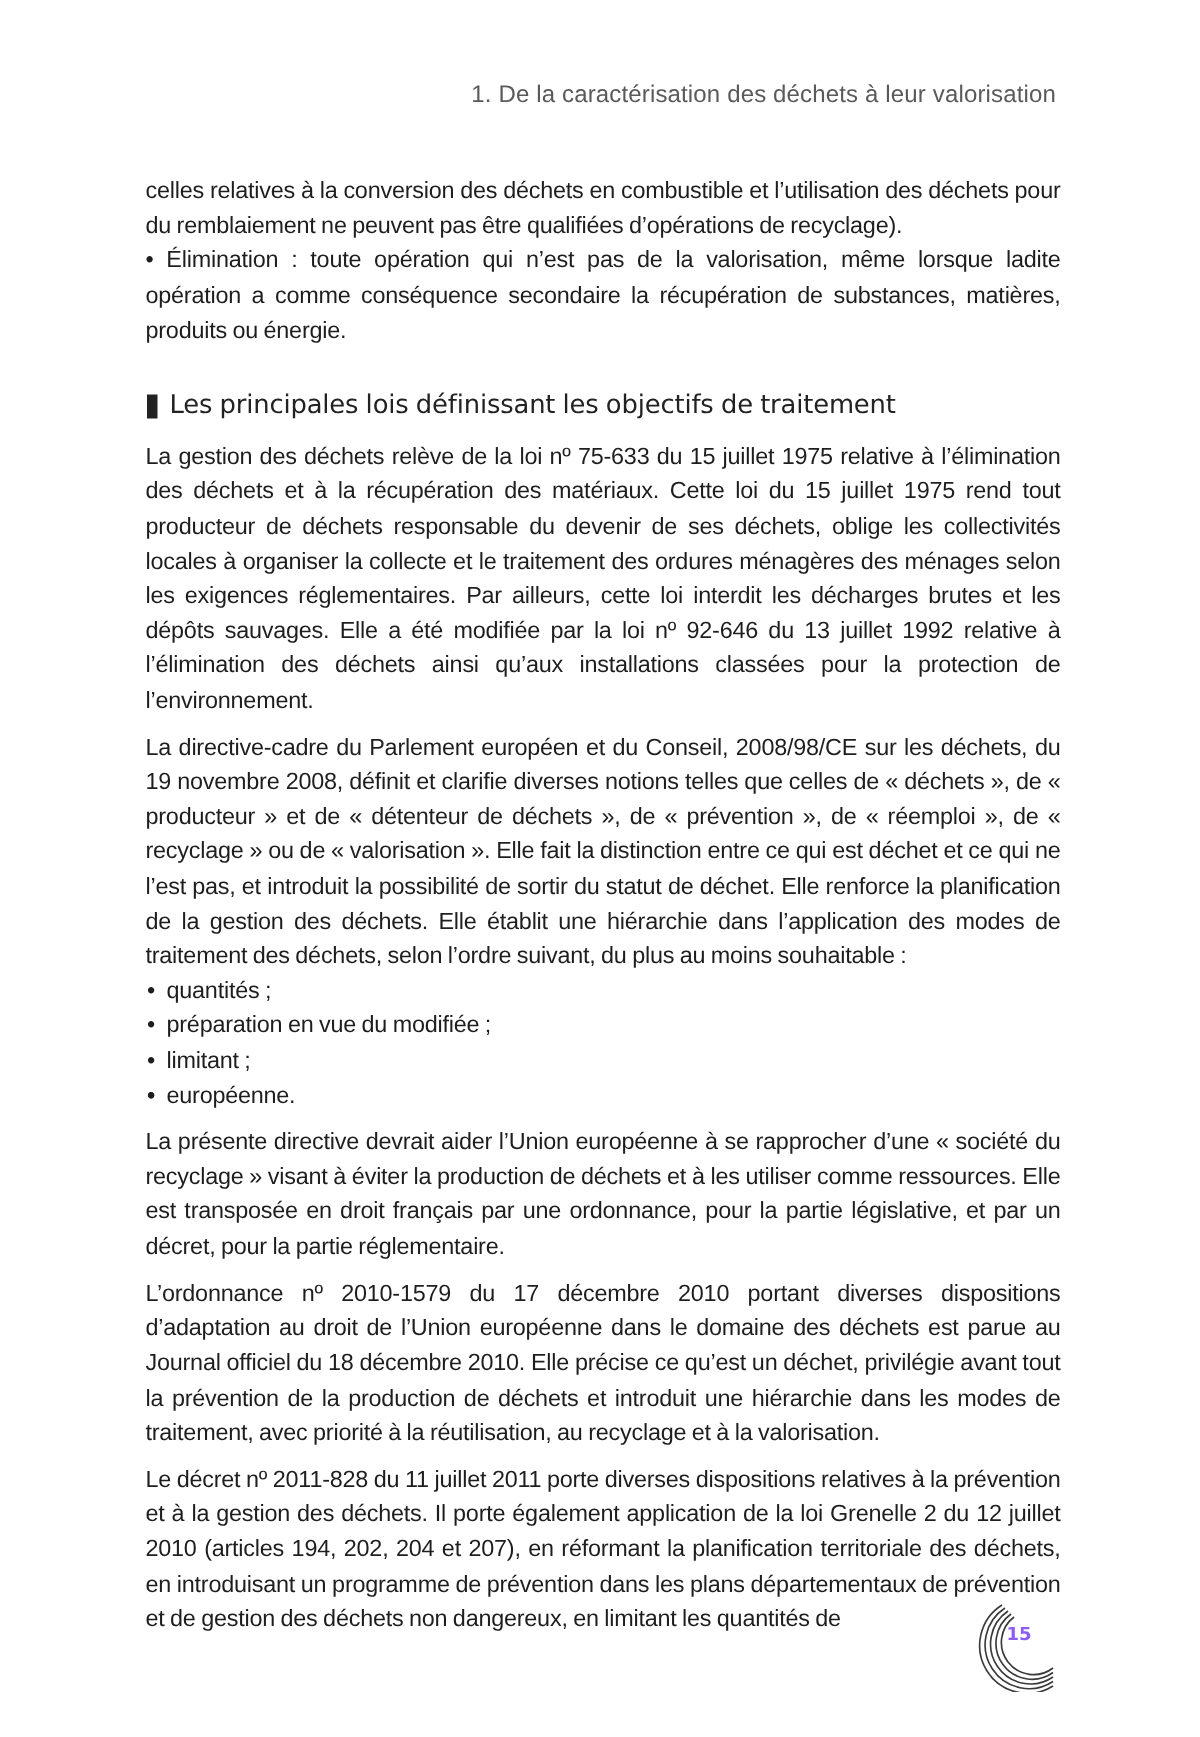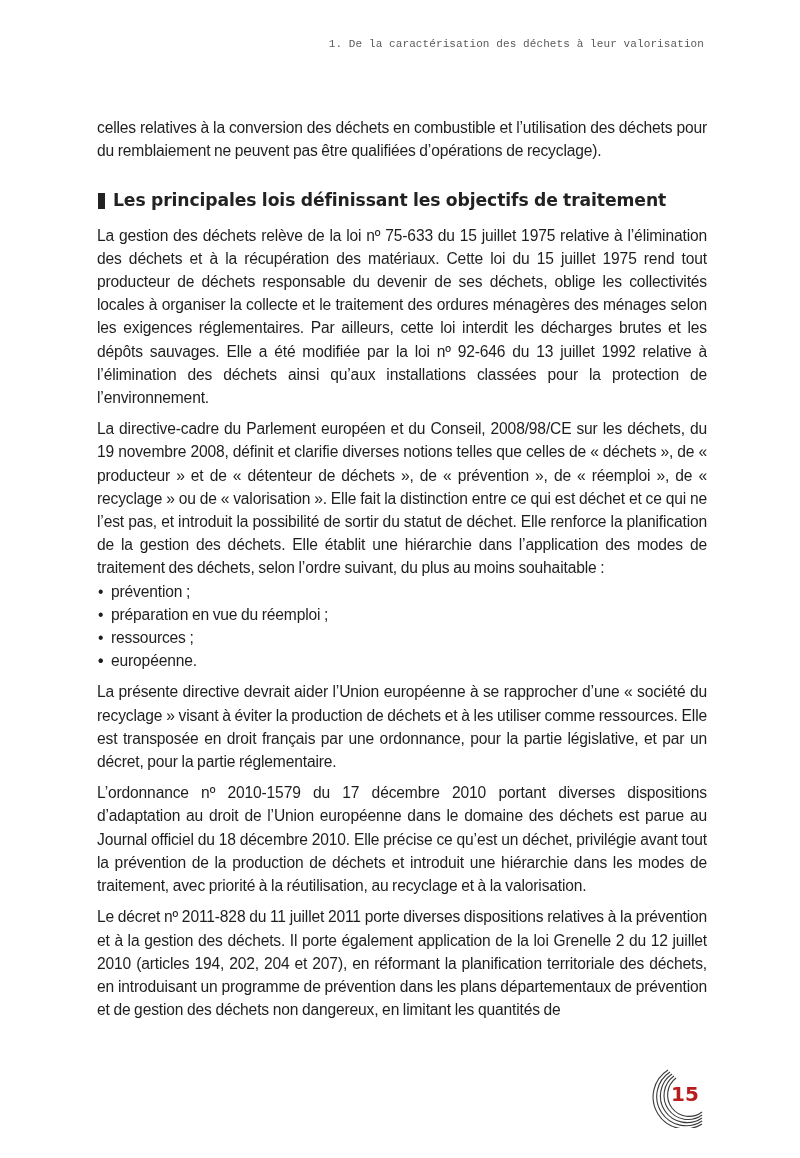--- a/index.html
+++ b/index.html
@@ -10,24 +10,24 @@
     body {
       width: 800px;
       height: 1158px;
       position: relative;
       overflow: hidden;
       color: #1e1e1e;
       font-family: "Liberation Sans", sans-serif;
     }
     .running-header {
       position: absolute;
-      top: 38px;
+      top: 55px;
       right: 96px;
-      font-family: Liberation Mono, monospace;
-      font-size: 11px;
+      font-family: Liberation Sans, sans-serif;
+      font-size: 16px;
       color: #5a5a5a;
       letter-spacing: 0.1px;
     }
     .content {
       position: absolute;
       left: 97px;
       top: 104px;
       width: 610px;
       font-family: "Liberation Sans", sans-serif;
       font-size: 15.6px;
@@ -42,21 +42,21 @@
       text-align-last: left;
     }
     .content p.lead { margin: 12px 0 0 0; }
     .content p.para { margin-top: 8px; }
     .heading {
       display: flex;
       align-items: center;
       margin-top: 27px;
       margin-bottom: 11px;
       font-family: "DejaVu Sans", sans-serif;
-      font-weight: bold;
+      font-weight: normal;
       font-size: 17.2px;
       color: #222222;
       letter-spacing: -0.1px;
     }
     .heading .bar {
       display: inline-block;
       width: 7px;
       height: 16px;
       background: #222222;
       margin-right: 8px;
@@ -90,44 +90,48 @@
       position: absolute;
       left: 0;
       top: 0;
     }
     .page-number {
       position: absolute;
       left: 19px;
       top: 14px;
       font-family: "DejaVu Sans", sans-serif;
       font-weight: bold;
-      font-size: 20px;
-      color: #b91c1c;
+      font-size: 12px;
+      color: #8b5cf6;
     }
   </style>
 </head>
 <body>
 
 <div class="running-header">1. De la caractérisation des déchets à leur valorisation</div>
 
 <div class="content">
   <p class="lead">celles relatives à la conversion des déchets en combustible et l’utilisation des déchets pour du remblaiement ne peuvent pas être qualifiées d’opérations de recyclage).</p>
+  <p class="elim">
+    <span>•</span>
+    <span>Élimination : toute opération qui n’est pas de la valorisation, même lorsque ladite opération a comme conséquence secondaire la récupération de substances, matières, produits ou énergie.</span>
+  </p>
 
   <div class="heading">
     <span class="bar"></span>
     <span>Les principales lois définissant les objectifs de traitement</span>
   </div>
 
   <p>La gestion des déchets relève de la loi nº 75-633 du 15 juillet 1975 relative à l’élimination des déchets et à la récupération des matériaux. Cette loi du 15 juillet 1975 rend tout producteur de déchets responsable du devenir de ses déchets, oblige les collectivités locales à organiser la collecte et le traitement des ordures ménagères des ménages selon les exigences réglementaires. Par ailleurs, cette loi interdit les décharges brutes et les dépôts sauvages. Elle a été modifiée par la loi nº 92-646 du 13 juillet 1992 relative à l’élimination des déchets ainsi qu’aux installations classées pour la protection de l’environnement.</p>
   <p class="para">La directive-cadre du Parlement européen et du Conseil, 2008/98/CE sur les déchets, du 19 novembre 2008, définit et clarifie diverses notions telles que celles de « déchets », de « producteur » et de « détenteur de déchets », de « prévention », de « réemploi », de « recyclage » ou de « valorisation ». Elle fait la distinction entre ce qui est déchet et ce qui ne l’est pas, et introduit la possibilité de sortir du statut de déchet. Elle renforce la planification de la gestion des déchets. Elle établit une hiérarchie dans l’application des modes de traitement des déchets, selon l’ordre suivant, du plus au moins souhaitable :</p>
 
   <ul class="bullets">
-    <li><span class="dot">•</span><span>prévention ;</span></li>
-    <li><span class="dot">•</span><span>préparation en vue du réemploi ;</span></li>
-    <li><span class="dot">•</span><span>ressources ;</span></li>
+    <li><span class="dot">•</span><span>quantités ;</span></li>
+    <li><span class="dot">•</span><span>préparation en vue du modifiée ;</span></li>
+    <li><span class="dot">•</span><span>limitant ;</span></li>
     <li><span class="dot">•</span></li>
     <li><span class="dot">•</span><span>européenne.</span></li>
   </ul>
 
   <p class="para">La présente directive devrait aider l’Union européenne à se rapprocher d’une « société du recyclage » visant à éviter la production de déchets et à les utiliser comme ressources. Elle est transposée en droit français par une ordonnance, pour la partie législative, et par un décret, pour la partie réglementaire.</p>
   <p class="para">L’ordonnance nº 2010-1579 du 17 décembre 2010 portant diverses dispositions d’adaptation au droit de l’Union européenne dans le domaine des déchets est parue au Journal officiel du 18 décembre 2010. Elle précise ce qu’est un déchet, privilégie avant tout la prévention de la production de déchets et introduit une hiérarchie dans les modes de traitement, avec priorité à la réutilisation, au recyclage et à la valorisation.</p>
   <p class="para">Le décret nº 2011-828 du 11 juillet 2011 porte diverses dispositions relatives à la prévention et à la gestion des déchets. Il porte également application de la loi Grenelle 2 du 12 juillet 2010 (articles 194, 202, 204 et 207), en réformant la planification territoriale des déchets, en introduisant un programme de prévention dans les plans départementaux de prévention et de gestion des déchets non dangereux, en limitant les quantités de</p>
 </div>
 
 <div class="page-number-wrap">

